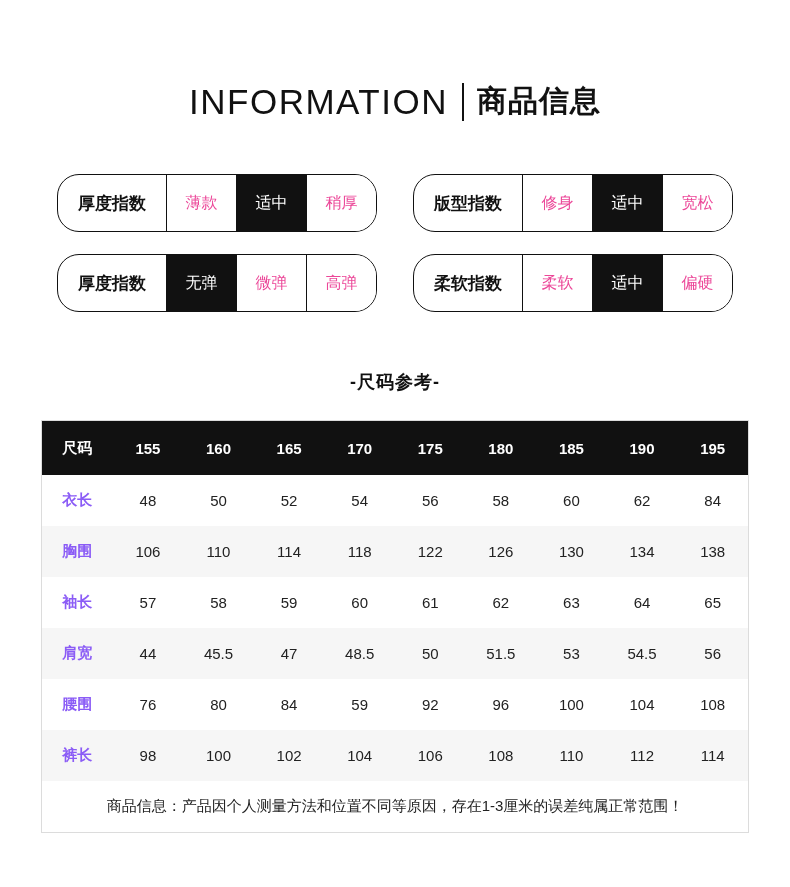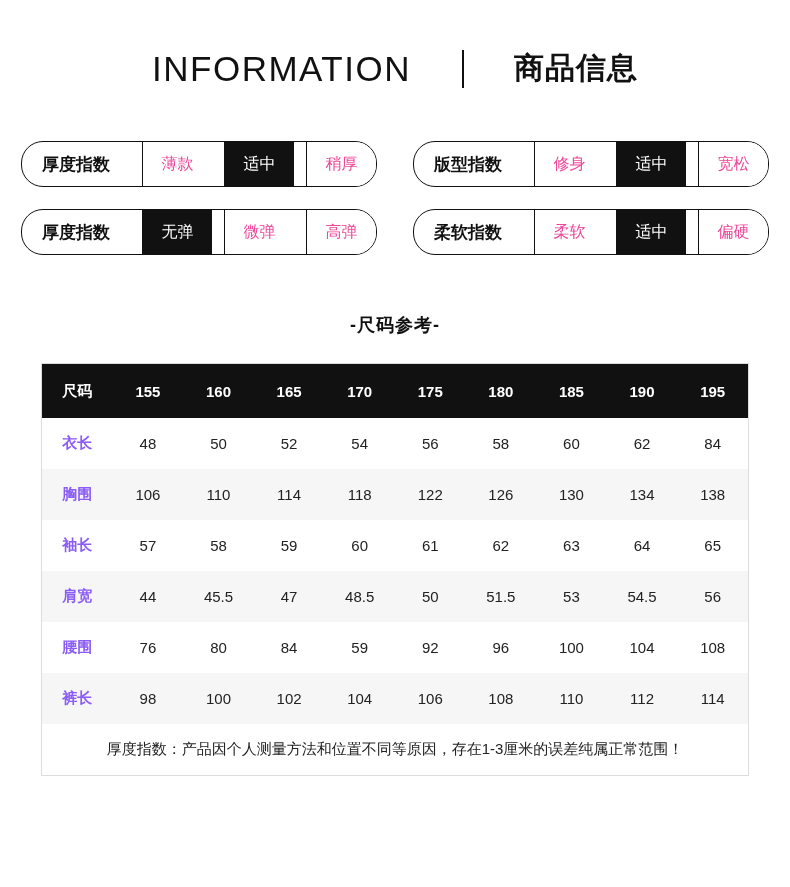--- a/index.html
+++ b/index.html
@@ -20,23 +20,22 @@
     height: 887px;
     position: relative;
     box-sizing: border-box;
   }
 
   
   .header {
     display: flex;
     align-items: center;
     justify-content: center;
-    padding-top: 48px;
+    padding-top: 81px;
     padding-bottom: 10px;
-    gap: 37px;
   }
   .header-en {
     font-size: 35px;
     letter-spacing: 1.5px;
     font-weight: 400;
     color: #111;
     font-family: "Liberation Sans", "DejaVu Sans", sans-serif;
   }
   .header-divider {
     width: 2px;
@@ -63,23 +62,22 @@
     display: flex;
     justify-content: center;
     gap: 36px;
   }
   .pill {
     display: flex;
     align-items: stretch;
     border: 1.5px solid #111;
     border-radius: 22px;
     overflow: hidden;
-    height: 46px;
-    box-sizing: border-box;
-    gap: 12px;
+    height: 58px;
+    box-sizing: border-box;
   }
   .pill-label {
     display: flex;
     align-items: center;
     justify-content: center;
     padding: 0 15px;
     font-size: 17px;
     font-weight: 700;
     color: #111;
     white-space: nowrap;
@@ -303,20 +301,20 @@
           <td>102</td>
           <td>104</td>
           <td>106</td>
           <td>108</td>
           <td>110</td>
           <td>112</td>
           <td>114</td>
         </tr>
 
         <tr class="note-row">
-          <td colspan="10">厚度指数：产品因个人测量方法和位置不同等原因，存在1-3厘米的误差纯属正常范围！</td>
+          <td colspan="10">商品信息：产品因个人测量方法和位置不同等原因，存在1-3厘米的误差纯属正常范围！</td>
         </tr>
 
       </tbody>
     </table>
   </div>
 
 </div>
 
 </body></html>

